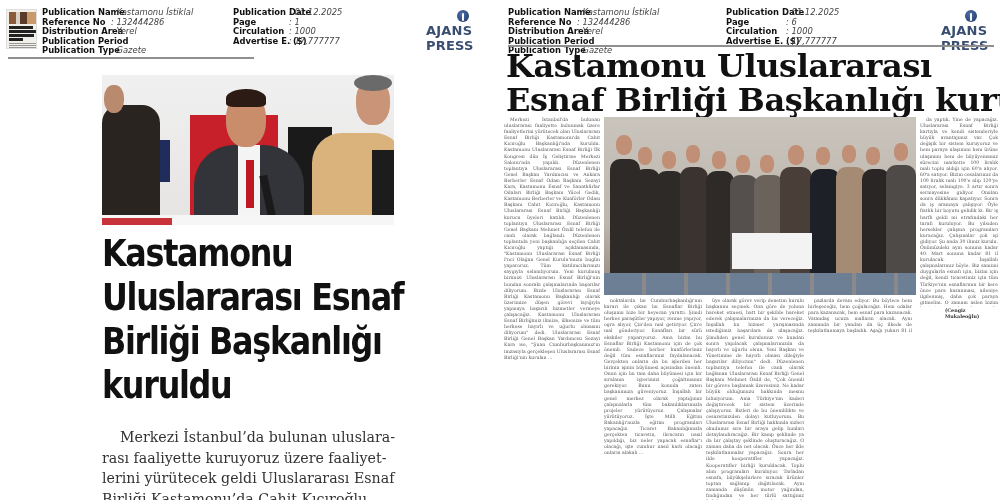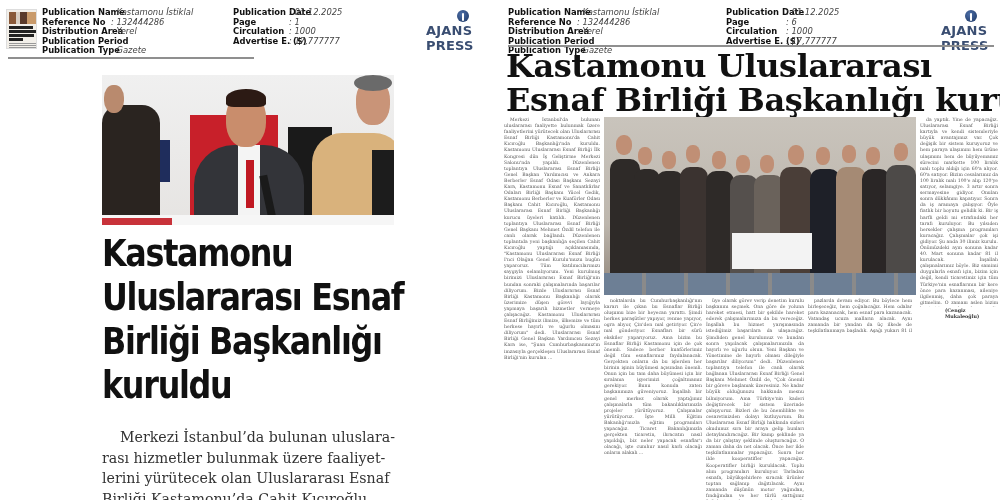--- a/index.html
+++ b/index.html
@@ -158,22 +158,22 @@
 
   <div class="headline1">
     <div>Kastamonu</div>
     <div>Uluslararası Esnaf</div>
     <div>Birliği Başkanlığı</div>
     <div>kuruldu</div>
   </div>
 
   <div class="lead1">
     <span class="l indent">Merkezi İstanbul’da bulunan uluslara-</span>
-    <span class="l">rası hizmetler bulunmak üzere faaliyet-</span>
-    <span class="l">lerini yürütecek olan Uluslararası Esnaf</span>
+    <span class="l">rası faaliyette kuruyoruz üzere faaliyet-</span>
+    <span class="l">lerini yürütecek geldi Uluslararası Esnaf</span>
     <span class="l">Birliği Kastamonu’da Cahit Kıcıroğlu</span>
     <span class="l"><span class="ref">&gt; 6’da</span></span>
   </div>
 </div>
 
 <div class="panel right">
   <div class="meta-header">
     <div class="meta-col" style="left:8px;">
       <div class="meta-row">
           <span class="meta-label" style="width:69px">Publication Name</span>

